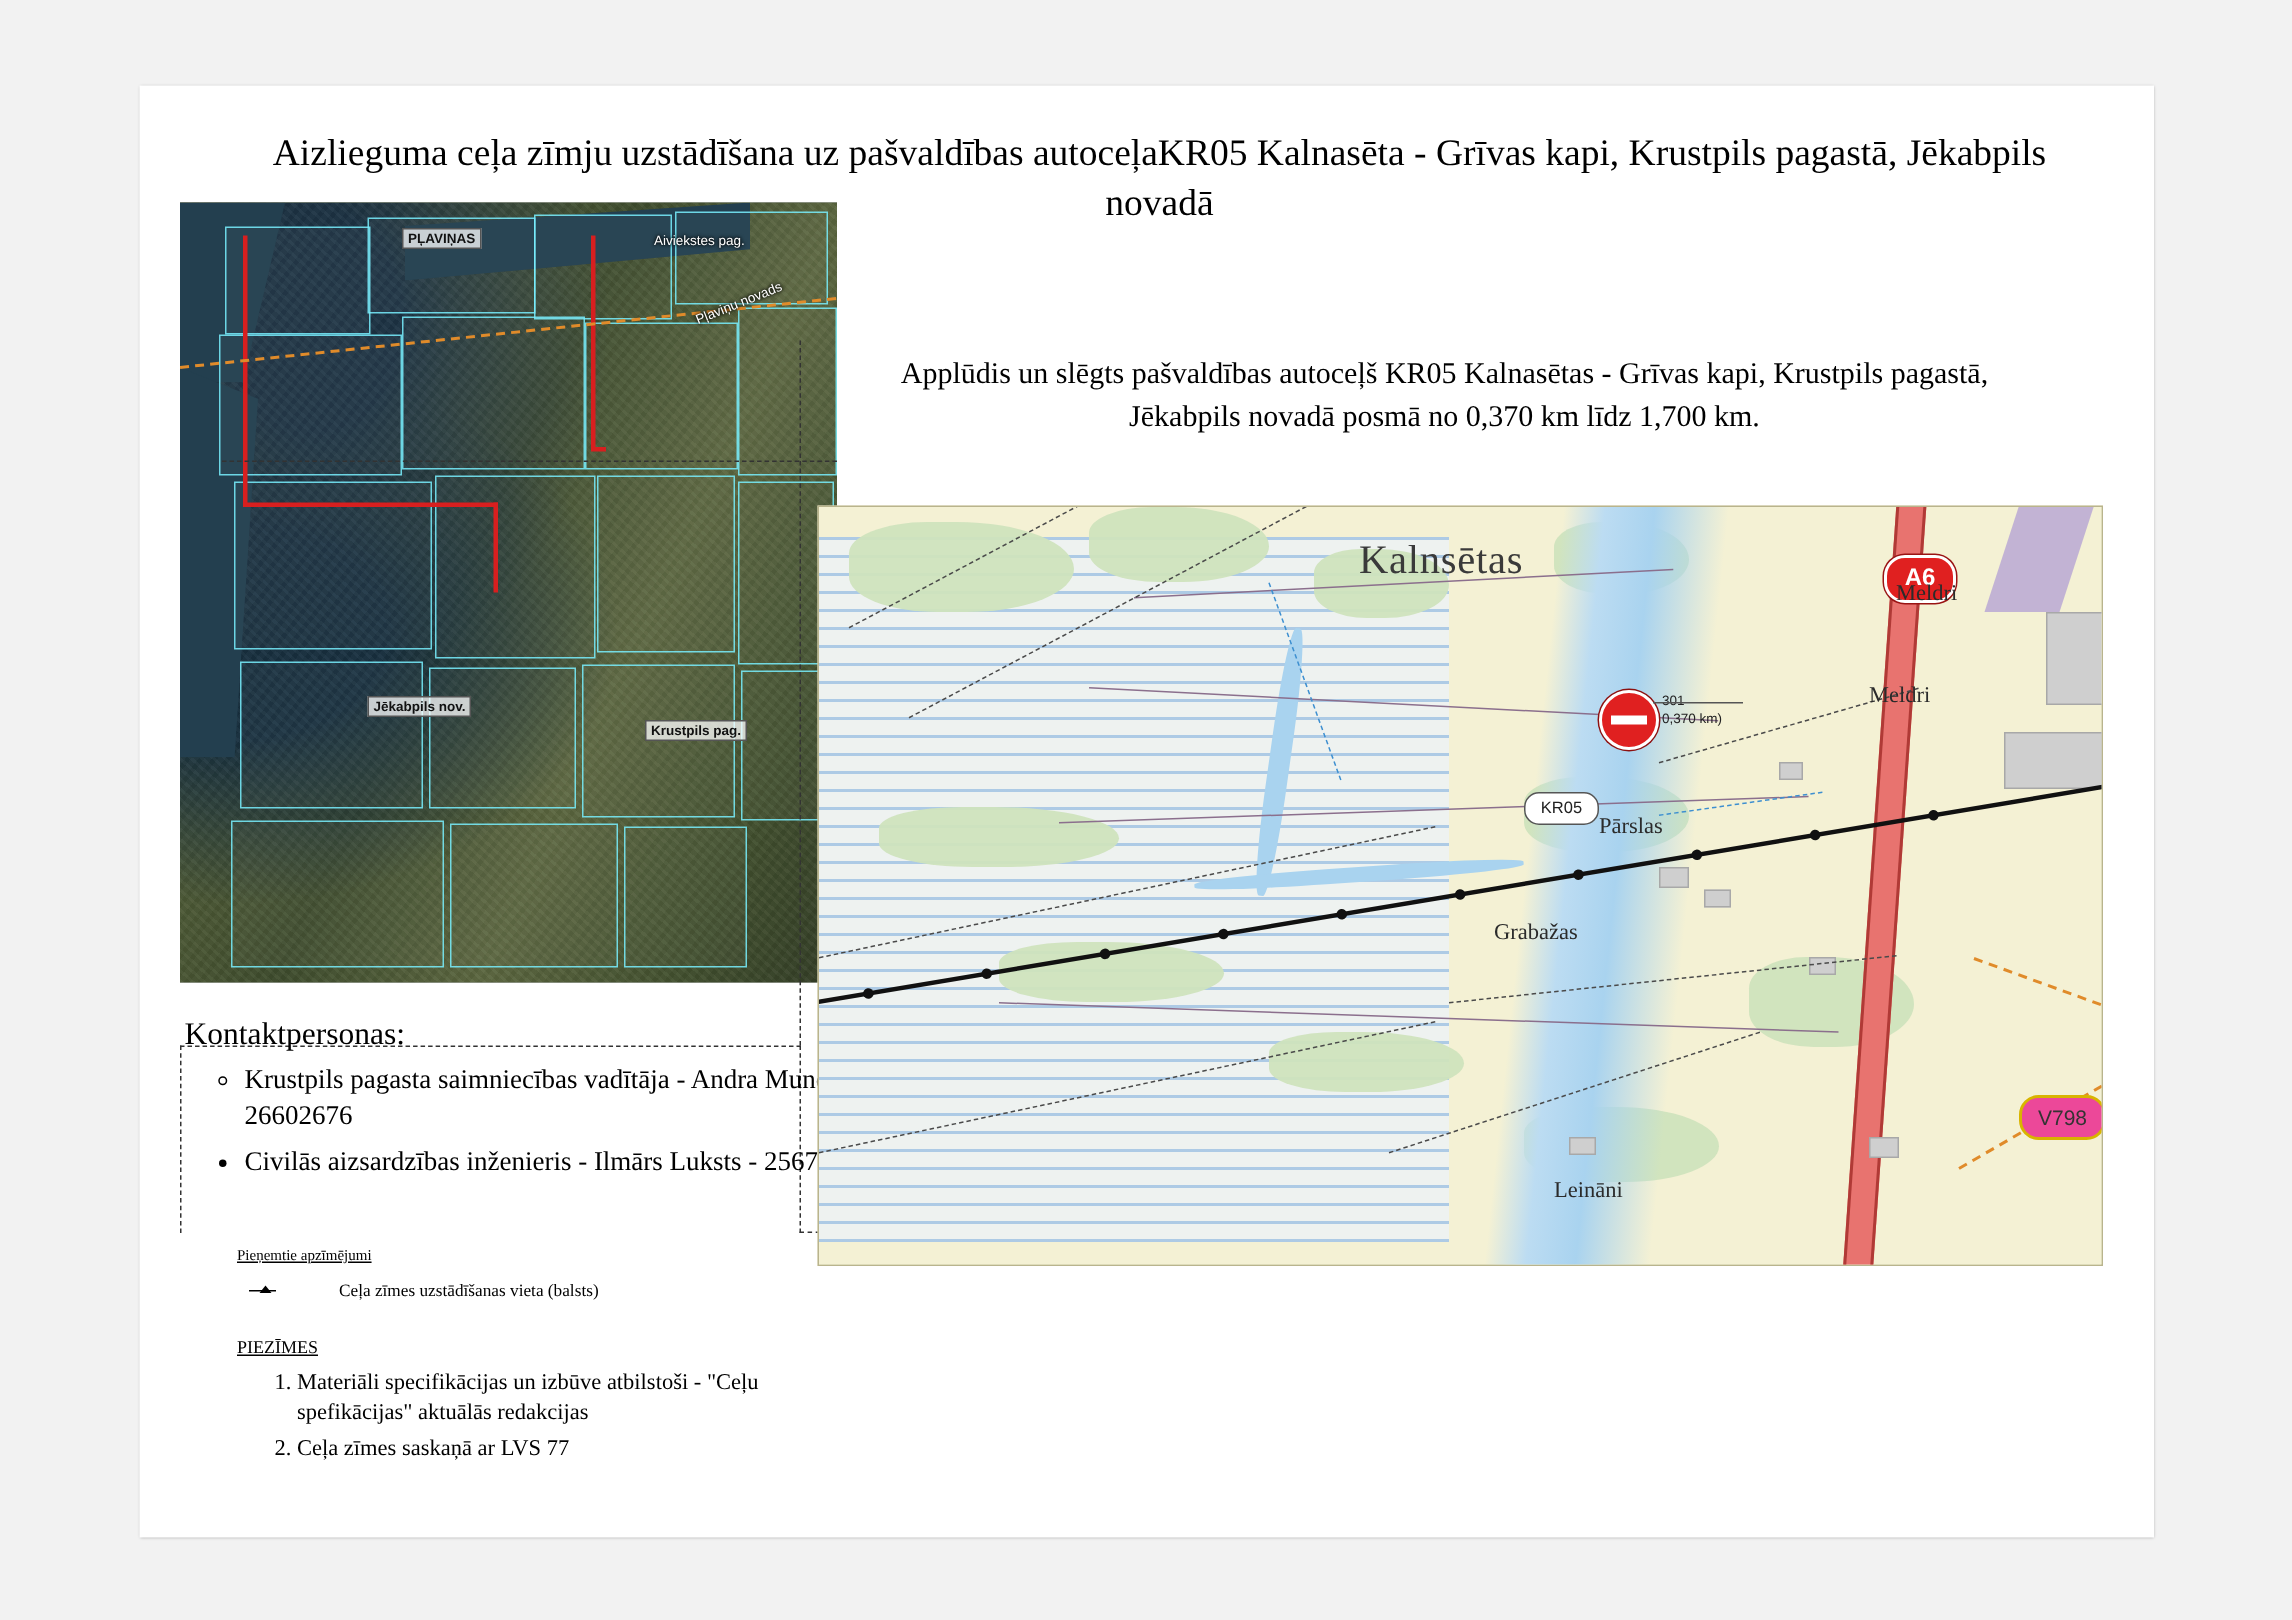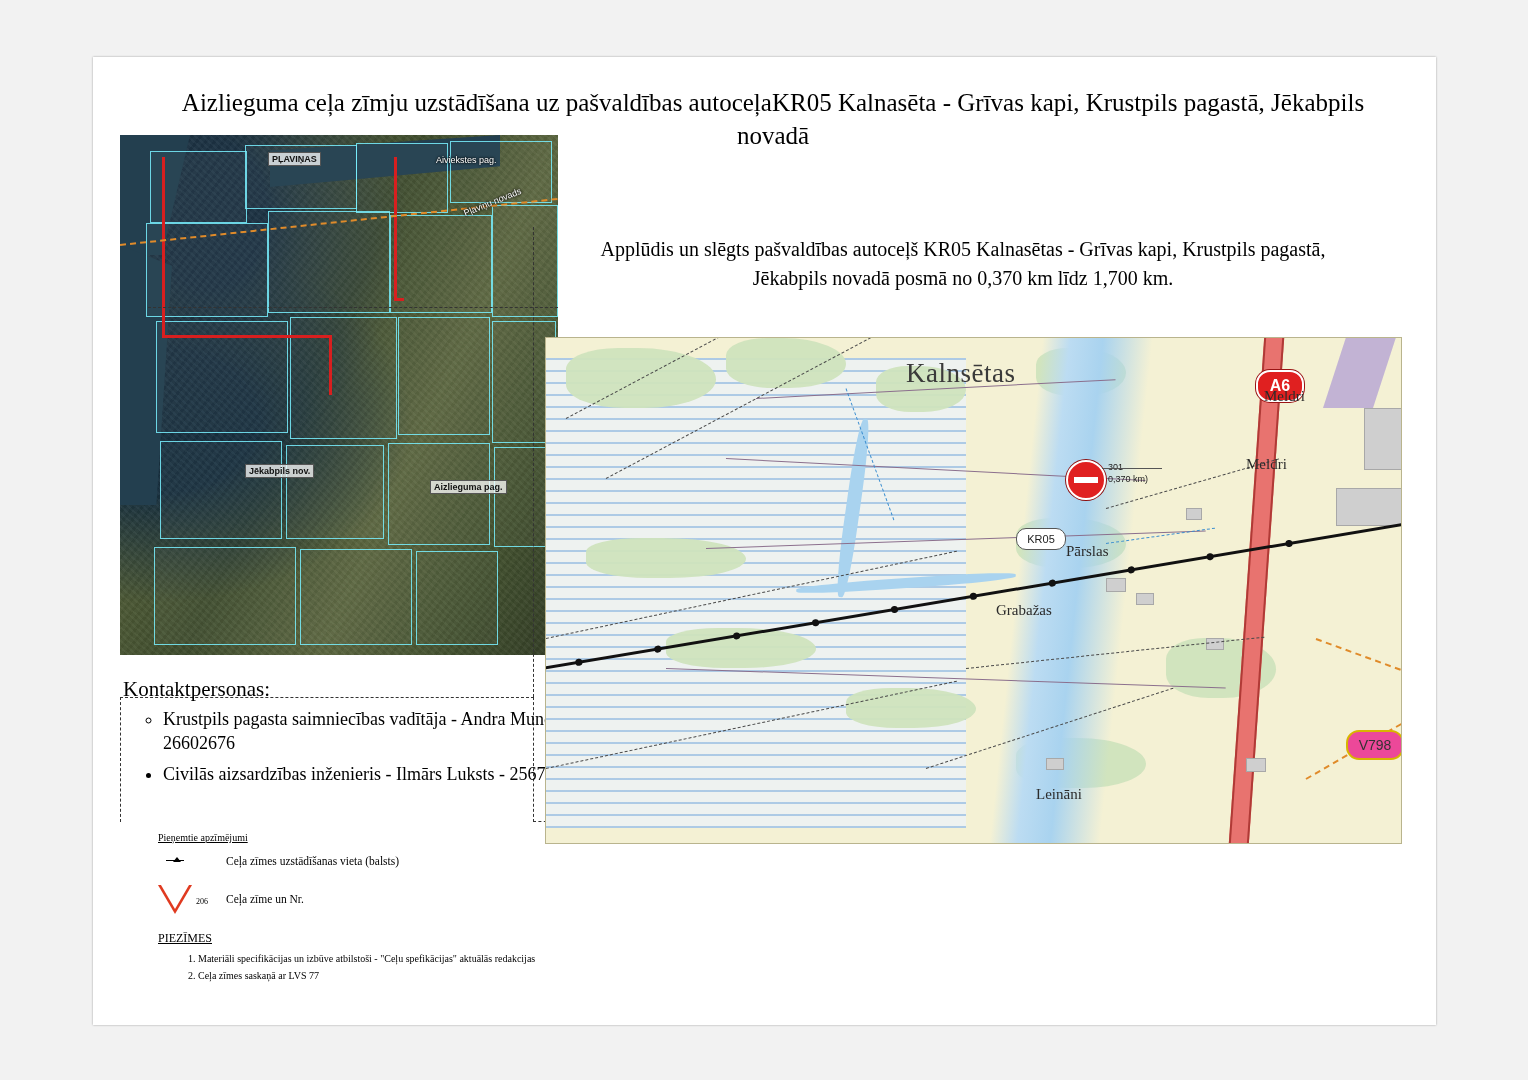--- a/index.html
+++ b/index.html
@@ -212,21 +212,21 @@
     font-size: 8px;
   }
   .notes-title {
     text-decoration: underline;
     font-size: 12px;
     margin-top: 6px;
   }
   .notes-list {
     margin: 6px 0 0 0;
     padding-left: 40px;
-    font-size: 10px;
+    font-size: 15px;
     line-height: 1.35;
   }
   .notes-list li { margin-bottom: 3px; }
 
   
   .topo {
     position: absolute;
     left: 452px;
     top: 280px;
     width: 855px;
@@ -439,21 +439,21 @@
       <div class="red-line" style="left:274px;top:22px;height:142px;"></div>
       <div class="red-line-h" style="left:274px;top:163px;width:10px;"></div>
 
       <div class="orange-dash" style="left:-10px;top:110px;width:470px;transform:rotate(-6deg);"></div>
       <div class="dashed-frame" style="left:28px;top:172px;width:420px;height:1px;border-width:1px 0 0 0;"></div>
 
       <div class="ortho-label boxed" style="left:148px;top:17px;">PĻAVIŅAS</div>
       <div class="ortho-label" style="left:316px;top:20px;">Aiviekstes pag.</div>
       <div class="ortho-label" style="left:342px;top:62px;transform:rotate(-22deg);">Pļaviņu novads</div>
       <div class="ortho-label boxed" style="left:125px;top:329px;">Jēkabpils nov.</div>
-      <div class="ortho-label boxed" style="left:310px;top:345px;">Aizlieguma pag.</div>
+      <div class="ortho-label boxed" style="left:310px;top:345px;">Krustpils pag.</div>
     </div>
 
     <div class="dashed-frame" style="left:440px;top:170px;width:1px;height:470px;border-width:0 0 0 1px;"></div>
     <div class="dashed-frame" style="left:27px;top:640px;width:414px;height:1px;border-width:1px 0 0 0;"></div>
     <div class="dashed-frame" style="left:27px;top:640px;width:1px;height:125px;border-width:0 0 0 1px;"></div>
     <div class="dashed-frame" style="left:440px;top:640px;width:1px;height:125px;border-width:0 0 0 1px;"></div>
     <div class="dashed-frame" style="left:440px;top:764px;width:30px;height:1px;border-width:1px 0 0 0;"></div>
 
     <div class="description">Applūdis un slēgts pašvaldības autoceļš KR05 Kalnasētas - Grīvas kapi, Krustpils pagastā, Jēkabpils novadā posmā no 0,370 km līdz 1,700 km.</div>
 
@@ -466,30 +466,20 @@
     <div class="legend">
       <div class="legend-title">Pieņemtie apzīmējumi</div>
 
       <div class="legend-row">
         <div class="sym">
           <div class="post-sym"></div>
         </div>
         <div class="txt">Ceļa zīmes uzstādīšanas vieta (balsts)</div>
       </div>
 
-      <div class="legend-row" style="height:40px;">
-        <div class="sym">
-          <div class="tri-wrap">
-            <div class="tri-outer"></div>
-            <div class="tri-inner"></div>
-          </div>
-          <div class="tri-num">206</div>
-        </div>
-        <div class="txt" style="top:8px;">Ceļa zīme un Nr.</div>
-      </div>
 
       <div class="notes-title">PIEZĪMES</div>
       <ol class="notes-list">
         <li>Materiāli specifikācijas un izbūve atbilstoši - "Ceļu spefikācijas" aktuālās redakcijas</li>
         <li>Ceļa zīmes saskaņā ar LVS 77</li>
       </ol>
     </div>
 
     <div class="topo">
       <div class="topo-bg"></div>
@@ -562,18 +552,18 @@
 
       <div class="sign-301" style="left:520px;top:122px;"></div>
       <div class="sign-cap" style="left:562px;top:124px;">301</div>
       <div class="sign-cap" style="left:562px;top:136px;">0,370 km)</div>
       <div class="dashline" style="left:556px;top:130px;width:60px;border-top:1px solid #555;"></div>
 
       <div class="topo-label place-big" style="left:360px;top:20px;">Kalnsētas</div>
       <div class="topo-label place-med" style="left:718px;top:50px;">Meldri</div>
       <div class="topo-label place-med" style="left:700px;top:118px;">Meldri</div>
       <div class="topo-label place-med" style="left:520px;top:205px;">Pārslas</div>
-      <div class="topo-label place-med" style="left:450px;top:264px;">Grabažas</div>
+      <div class="topo-label place-med" style="left:450px;top:276px;">Grabažas</div>
       <div class="topo-label place-med" style="left:490px;top:448px;">Leināni</div>
     </div>
 
   </div>
 </div>
 
 </body></html>

